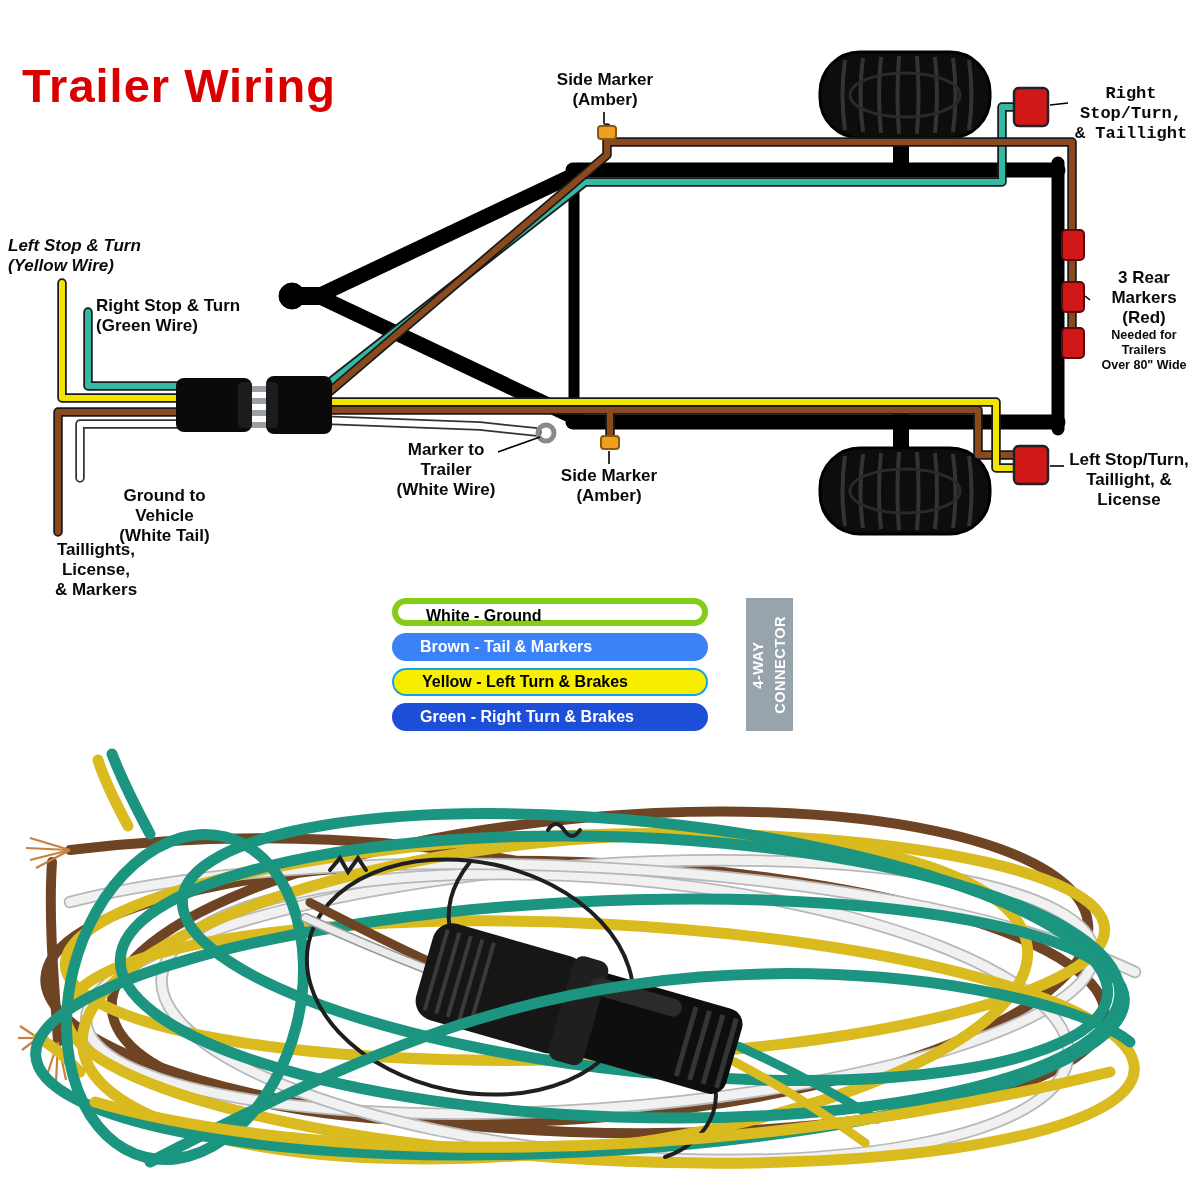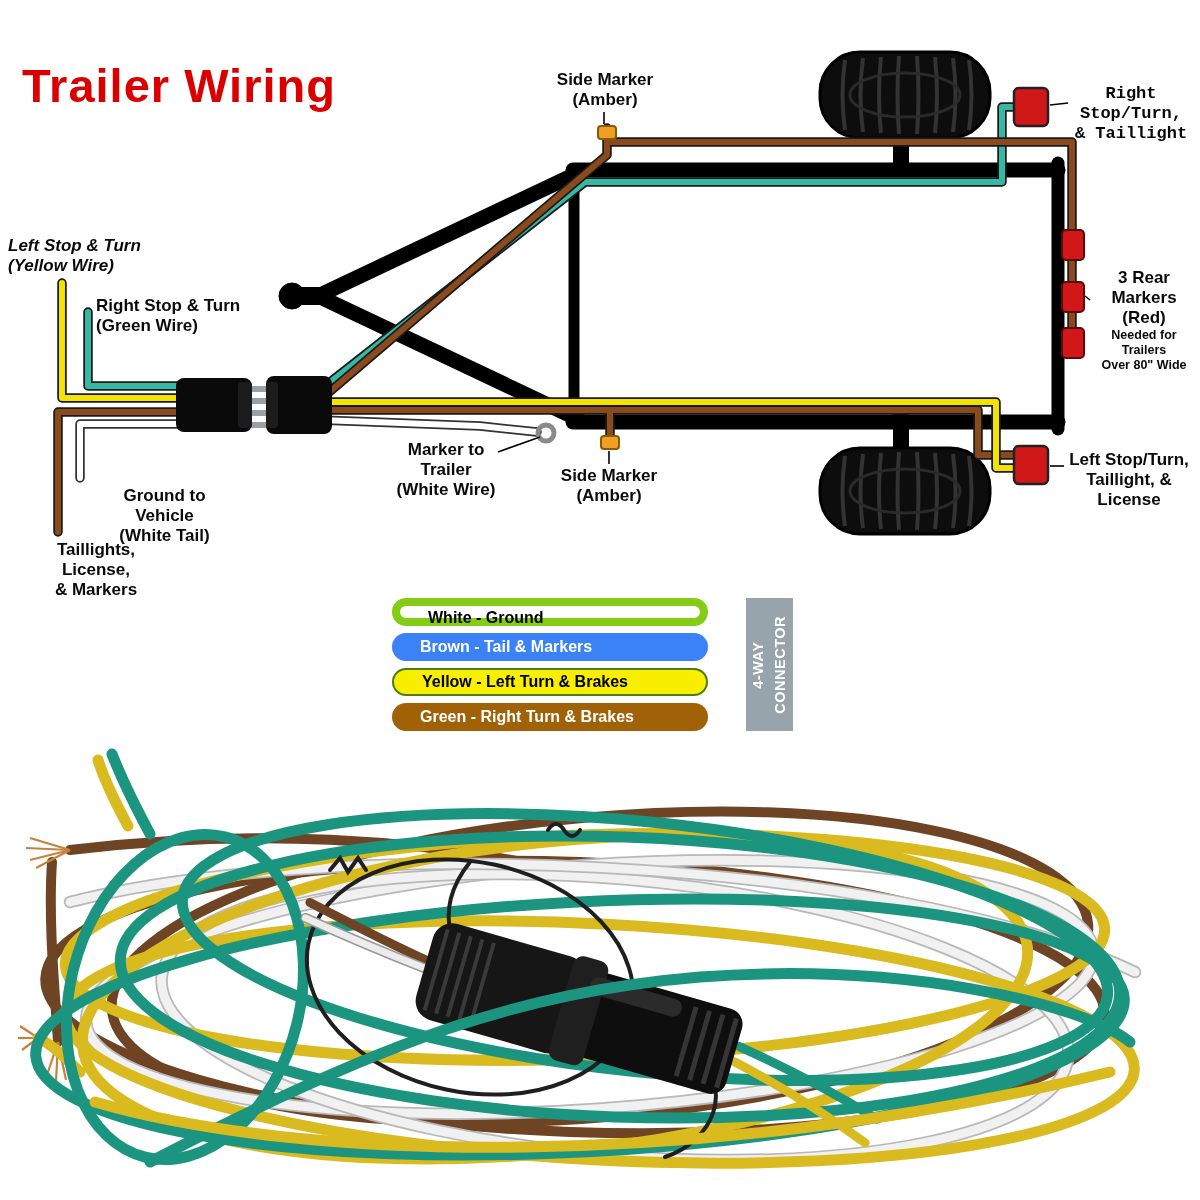--- a/index.html
+++ b/index.html
@@ -19,22 +19,22 @@
   .lbl.center{text-align:center;}
   .lbl.small{font-size:12.5px;}
   .diagram-svg{position:absolute;left:0;top:0;}
   .legend{position:absolute;left:392px;top:598px;width:400px;}
   .pills{position:absolute;left:0;top:0;width:316px;}
   .pill{
     width:316px;height:28px;border-radius:15px;margin-bottom:7px;
     font-weight:700;font-size:16px;line-height:28px;padding-left:28px;
     box-sizing:border-box;
   }
-  .pill-white{border:8px solid #84cc16;line-height:24px;}
-  .pill-yellow{border:2px solid #4d7c0f;line-height:24px;}
+  .pill-white{border:6px solid #84cc16;line-height:24px;}
+  .pill-yellow{border:2px solid #0ea5e9;line-height:24px;}
   .connector-bar{
     position:absolute;left:354px;top:0;width:47px;height:133px;
     background:#98a4ac;display:flex;align-items:center;justify-content:center;
   }
   .connector-bar-text{
     writing-mode:vertical-rl;transform:rotate(180deg);
     white-space:pre-line;text-align:center;
     color:#ffffff;font-weight:700;font-size:14.5px;line-height:1.5;letter-spacing:.5px;
   }
   .photo-svg{position:absolute;left:0;top:742px;}
@@ -172,21 +172,21 @@
 <div class="lbl center" style="left:0px;top:540px;width:128px;margin-left:32px;">Taillights, License,
 &amp; Markers</div>
 <div class="lbl center" style="left:1058px;top:450px;width:142px;">Left Stop/Turn,
 Taillight, &amp; License</div>
 
 <div class="legend">
   <div class="pills">
     <div class="pill pill-white" style="background: rgb(255, 255, 255); color: rgb(0, 0, 0);">White - Ground</div>
     <div class="pill" style="background: #3b82f6; color: rgb(255, 255, 255);">Brown - Tail &amp; Markers</div>
     <div class="pill pill-yellow" style="background: rgb(248, 238, 0); color: rgb(0, 0, 0);">Yellow - Left Turn &amp; Brakes</div>
-    <div class="pill" style="background: #a16207; color: rgb(255, 255, 255);">Green - Right Turn &amp; Brakes</div>
+    <div class="pill" style="background: #1d4ed8; color: rgb(255, 255, 255);">Green - Right Turn &amp; Brakes</div>
   </div>
   <div class="connector-bar">
     <div class="connector-bar-text">4-WAY
 CONNECTOR</div>
   </div>
 </div>
 
 <svg class="photo-svg" width="1200" height="458" viewBox="0 0 1200 458">
   <defs>
     <ellipse id="cw1" cx="590" cy="245" rx="505" ry="122" fill="none" transform="rotate(-4 590 245)"></ellipse>

